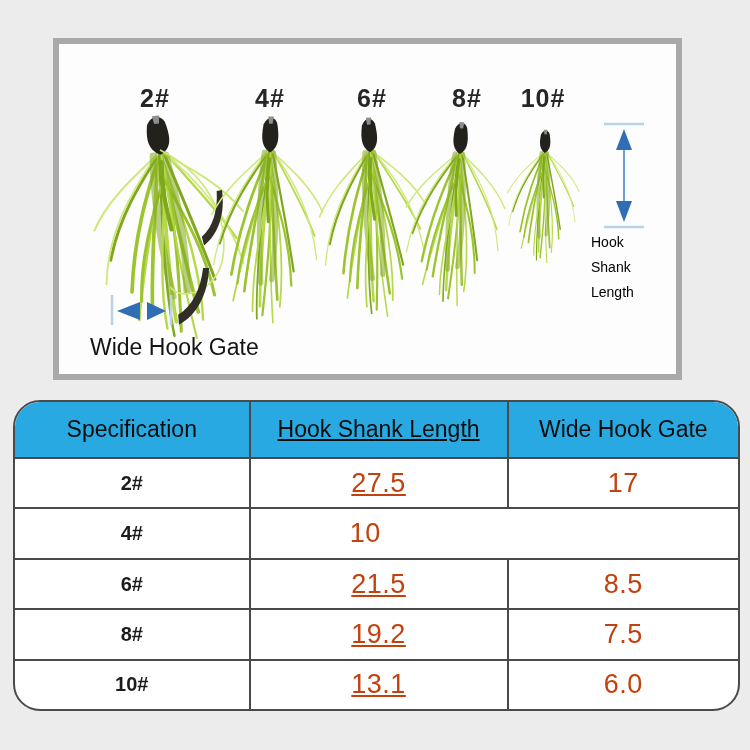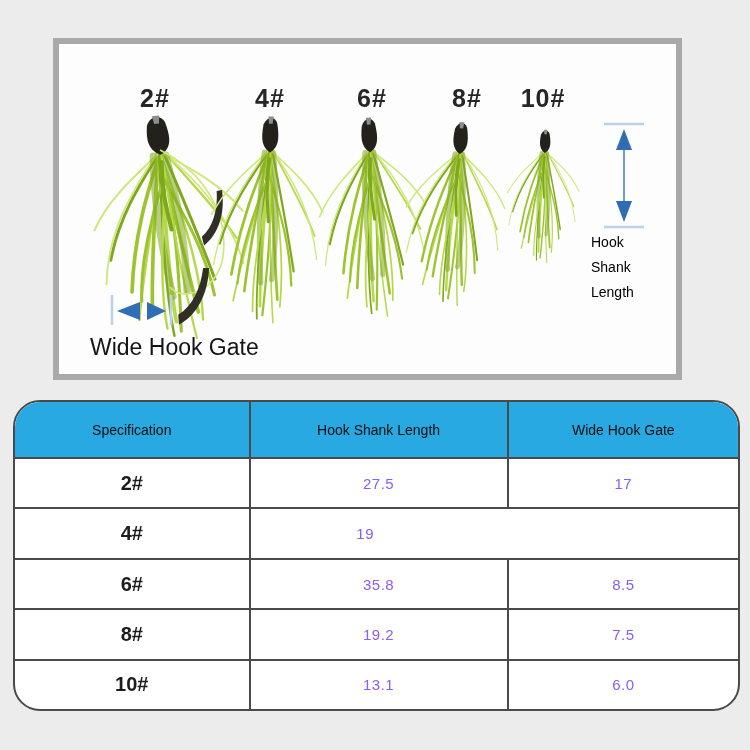--- a/index.html
+++ b/index.html
@@ -41,25 +41,25 @@
   }
   .t-row{display:flex;flex:1;}
   .t-row + .t-row{border-top:2px solid #4a4a4a;}
   .t-header{flex:0 0 55px;background:#29a9e1;}
   .t-cell{
     display:flex;align-items:center;justify-content:center;
     box-sizing:border-box;
   }
   .t-cell + .t-cell{border-left:2px solid #4a4a4a;}
   .col1{width:32.3%;}
-  .col2{width:35.7%;}
+  .col2{width:35.7%;text-decoration:underline;}
   .col3{width:32%;}
-  .t-header .t-cell{font-size:14px;color:#0d0d0d;}
+  .t-header .t-cell{font-size:23px;color:#0d0d0d;}
   .spec-cell{font-size:20px;font-weight:bold;color:#1c1c1c;}
-  .val-cell{font-size:15px;color:#8b5cf6;letter-spacing:0.5px;}
+  .val-cell{font-size:27px;color:#c2410c;letter-spacing:0.5px;}
 </style>
 </head>
 <body>
 
 <div class="page">
 
   <div class="photo-panel">
 
     <svg class="photo-svg" viewBox="0 0 617 330" aria-hidden="true">
       <defs>
@@ -165,25 +165,25 @@
       <div class="t-cell col3">Wide Hook Gate</div>
     </div>
 
     <div class="t-row">
       <div class="t-cell col1 spec-cell">2#</div>
       <div class="t-cell col2 val-cell">27.5</div>
       <div class="t-cell col3 val-cell">17</div>
     </div>
     <div class="t-row">
       <div class="t-cell col1 spec-cell">4#</div>
-      <div class="t-cell col3 val-cell">19</div>
+      <div class="t-cell col3 val-cell">10</div>
     </div>
     <div class="t-row">
       <div class="t-cell col1 spec-cell">6#</div>
-      <div class="t-cell col2 val-cell">35.8</div>
+      <div class="t-cell col2 val-cell">21.5</div>
       <div class="t-cell col3 val-cell">8.5</div>
     </div>
     <div class="t-row">
       <div class="t-cell col1 spec-cell">8#</div>
       <div class="t-cell col2 val-cell">19.2</div>
       <div class="t-cell col3 val-cell">7.5</div>
     </div>
     <div class="t-row">
       <div class="t-cell col1 spec-cell">10#</div>
       <div class="t-cell col2 val-cell">13.1</div>

